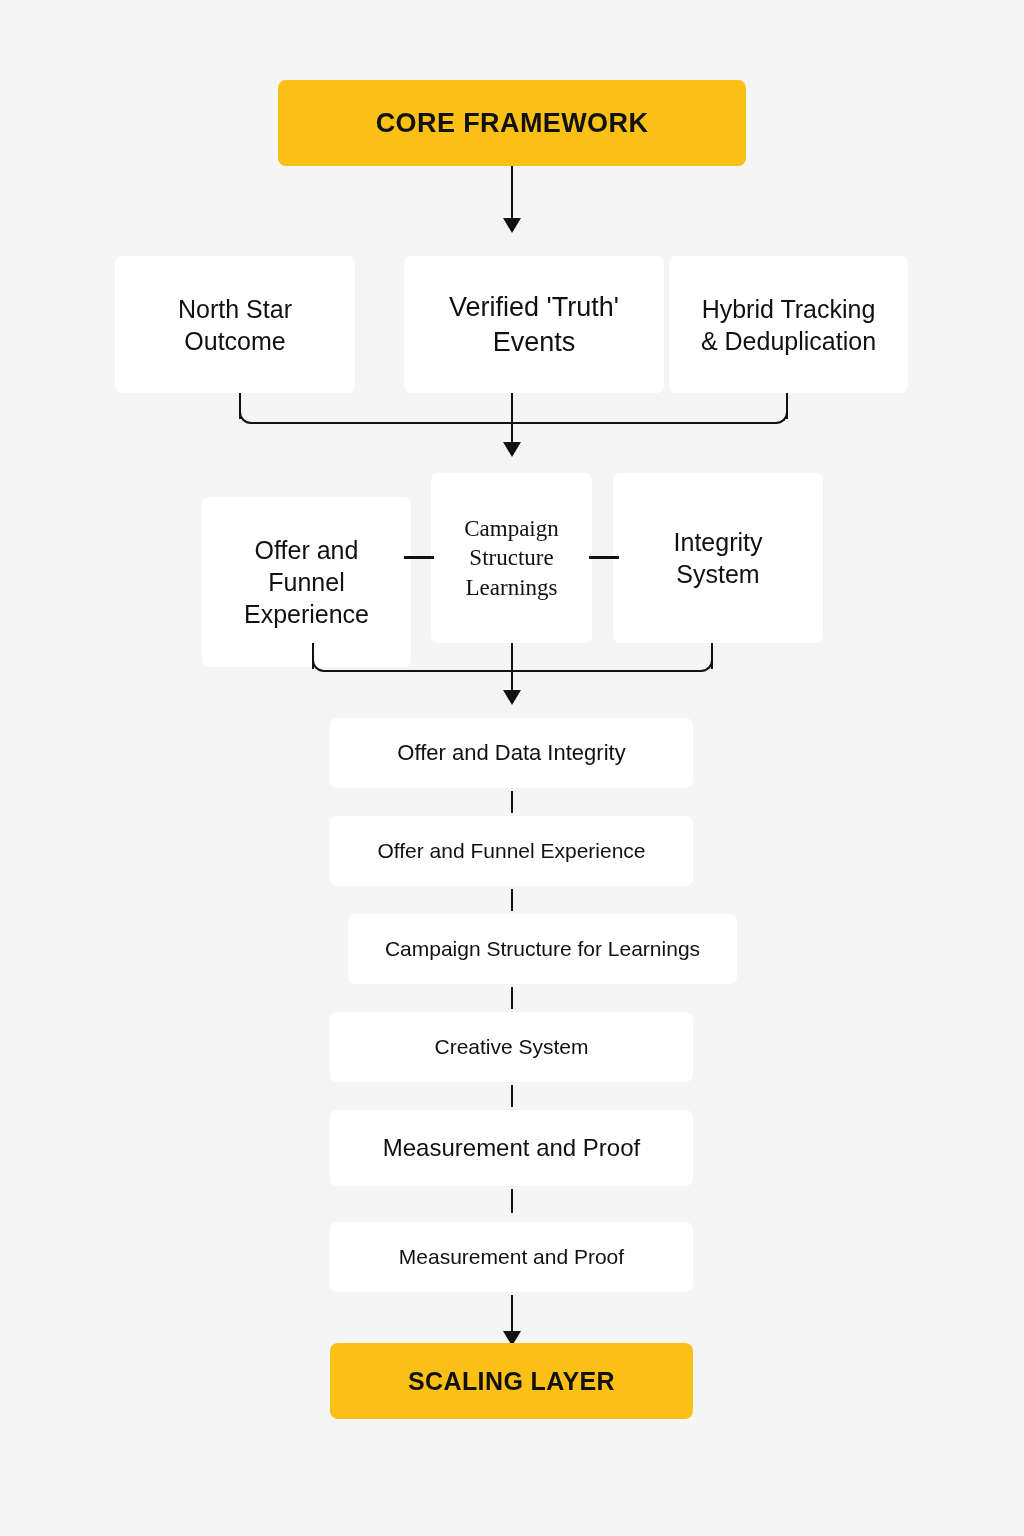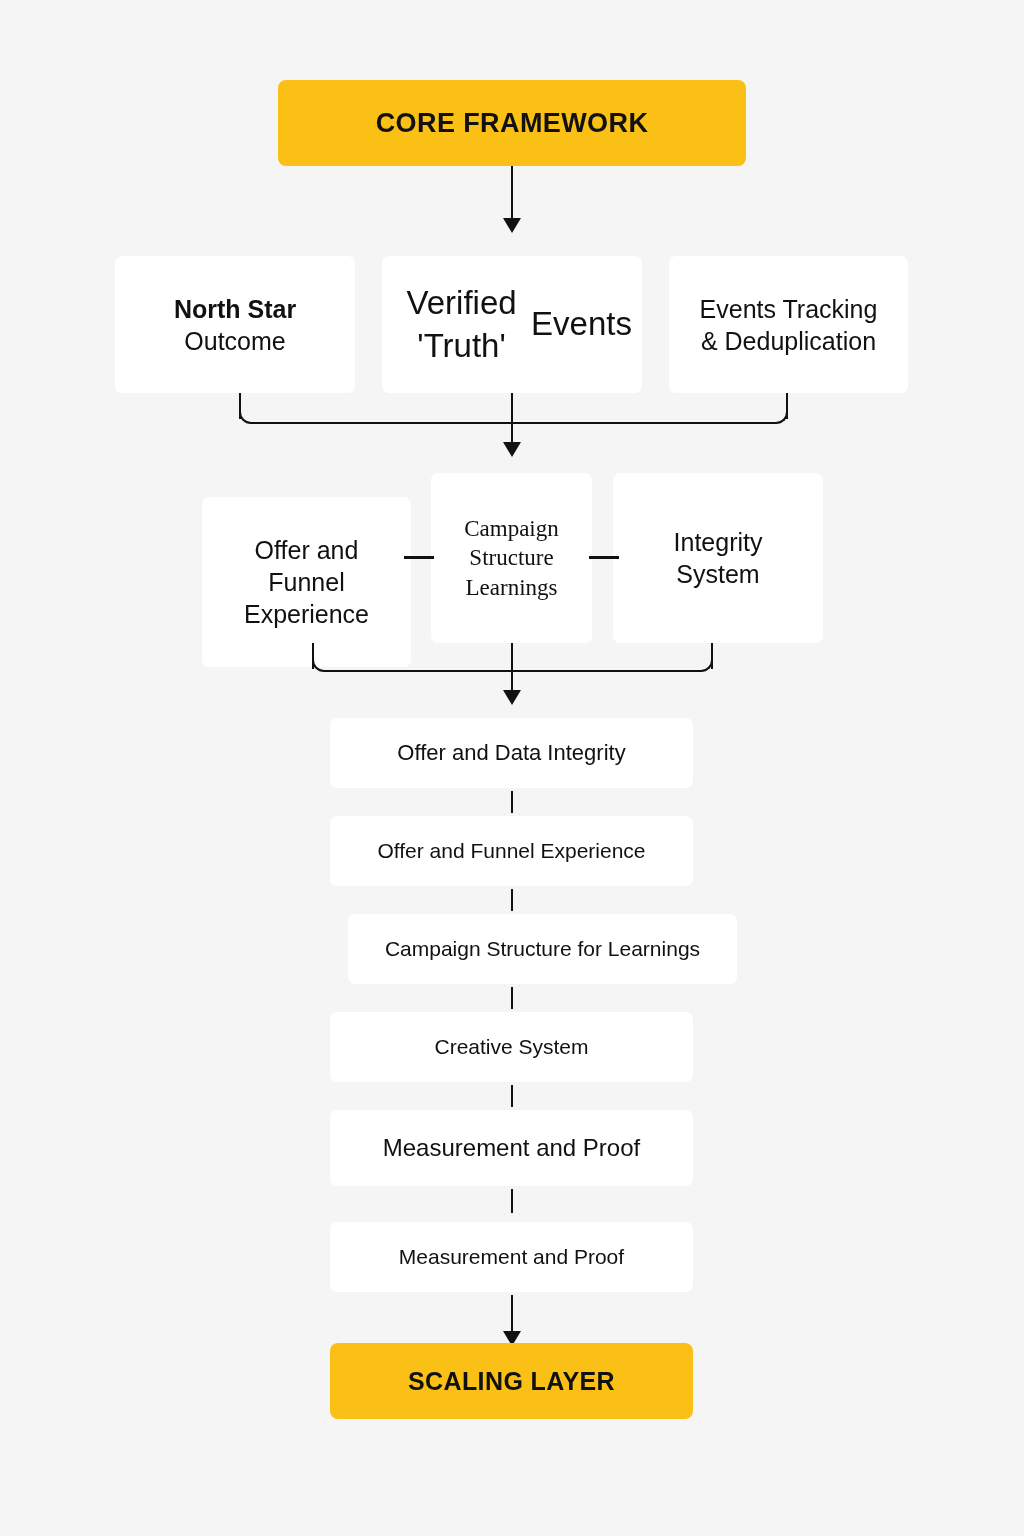--- a/index.html
+++ b/index.html
@@ -31,21 +31,21 @@
     color: #111111;
     padding: 6px 10px;
   }
   .node.banner {
     background: #fbc016;
     border-radius: 8px;
     font-weight: bold;
     letter-spacing: 0.4px;
   }
   .node .ln { display: block; }
-  .node .ln.bold { font-weight: bold; }
+  .node .ln.bold { font-weight: normal; }
 
   
   .vline {
     position: absolute;
     width: 2px;
     background: #111111;
   }
   
   .arrowhead {
     position: absolute;
@@ -80,27 +80,27 @@
   </div>
 
   <div class="vline" style="left:511px; top:166px; height:58px;"></div>
   <div class="arrowhead" style="left:503px; top:218px;"></div>
 
   <div class="node" style="left:115px; top:256px; width:240px; height:137px; font-size:25px; flex-direction:column;">
     <span class="ln bold">North Star</span>
     <span class="ln">Outcome</span>
   </div>
 
-  <div class="node" style="left:382px; top:256px; width:260px; height:137px; font-size:33px; flex-direction:row;">
+  <div class="node" style="left:404px; top:256px; width:260px; height:137px; font-size:27px; flex-direction:column;">
     <span class="ln">Verified 'Truth'</span>
     <span class="ln">Events</span>
   </div>
 
   <div class="node" style="left:669px; top:256px; width:239px; height:137px; font-size:25px; flex-direction:column;">
-    <span class="ln">Events Tracking</span>
+    <span class="ln">Hybrid Tracking</span>
     <span class="ln">&amp; Deduplication</span>
   </div>
 
   <div class="vline" style="left:239px; top:393px; height:26px;"></div>
   <div class="vline" style="left:511px; top:393px; height:26px;"></div>
   <div class="vline" style="left:786px; top:393px; height:26px;"></div>
 
   <div class="bracket" style="left:239px; top:396px; width:549px; height:28px;"></div>
 
   <div class="vline" style="left:511px; top:393px; height:55px;"></div>

